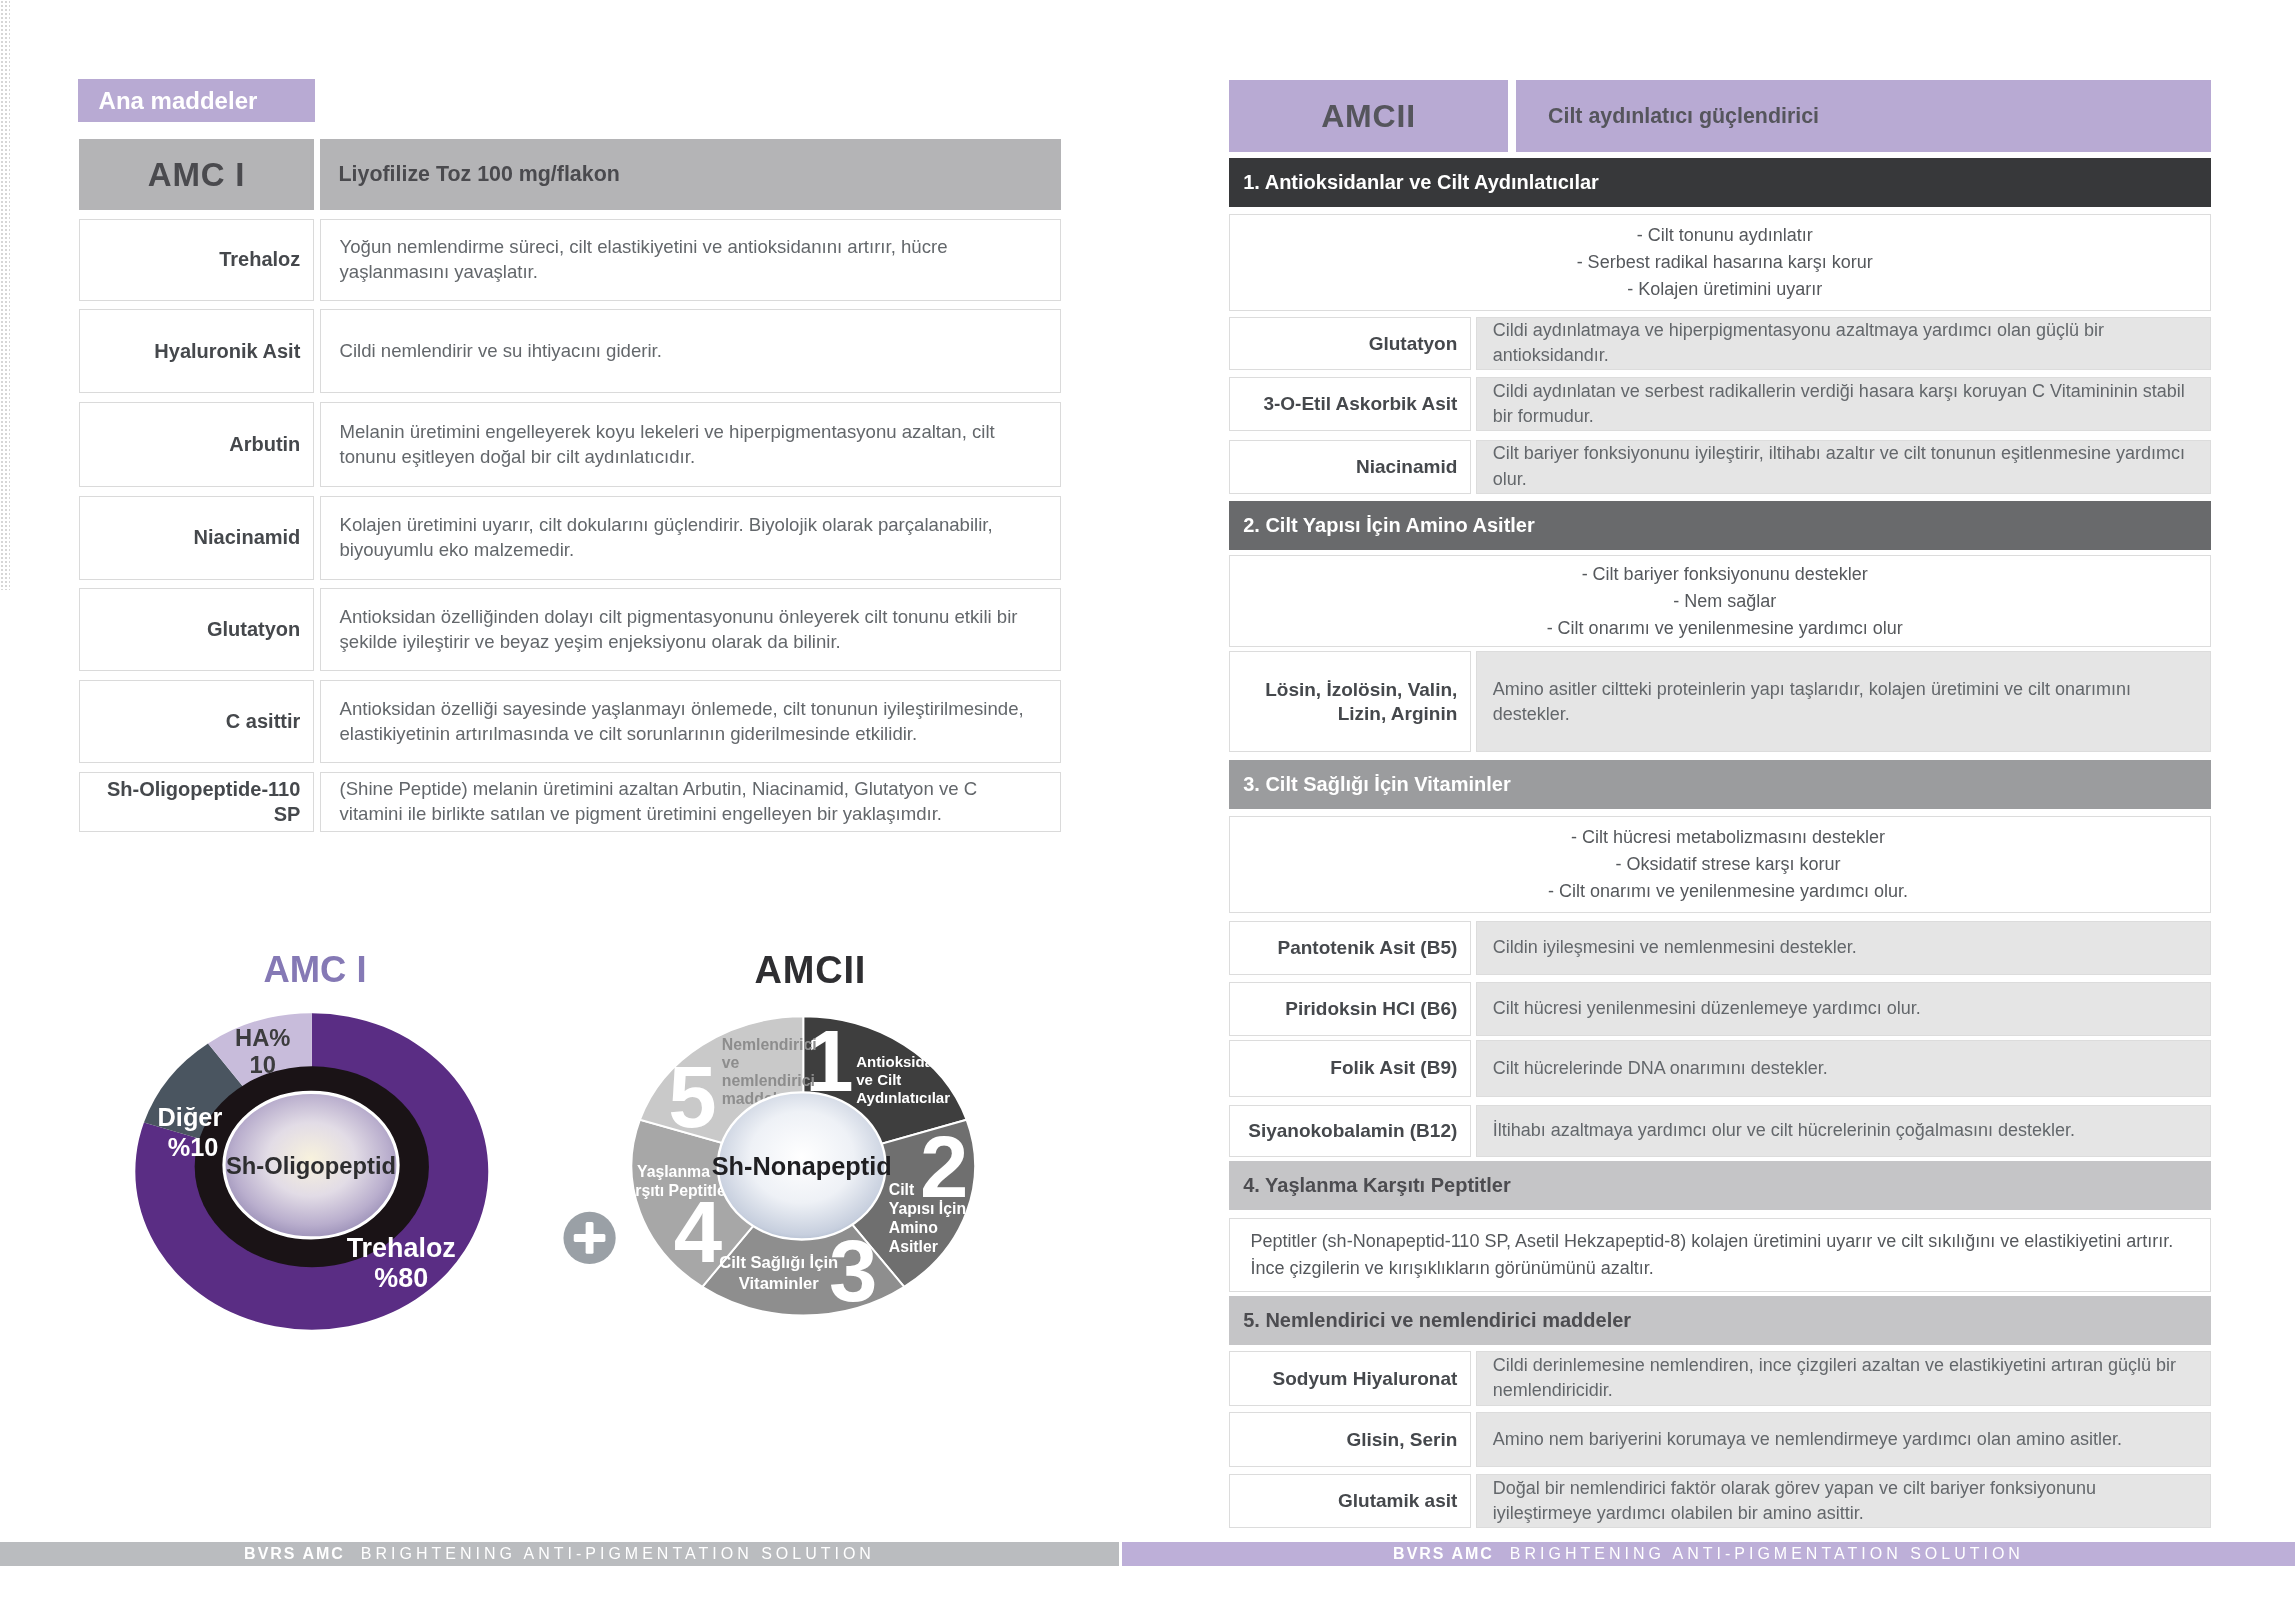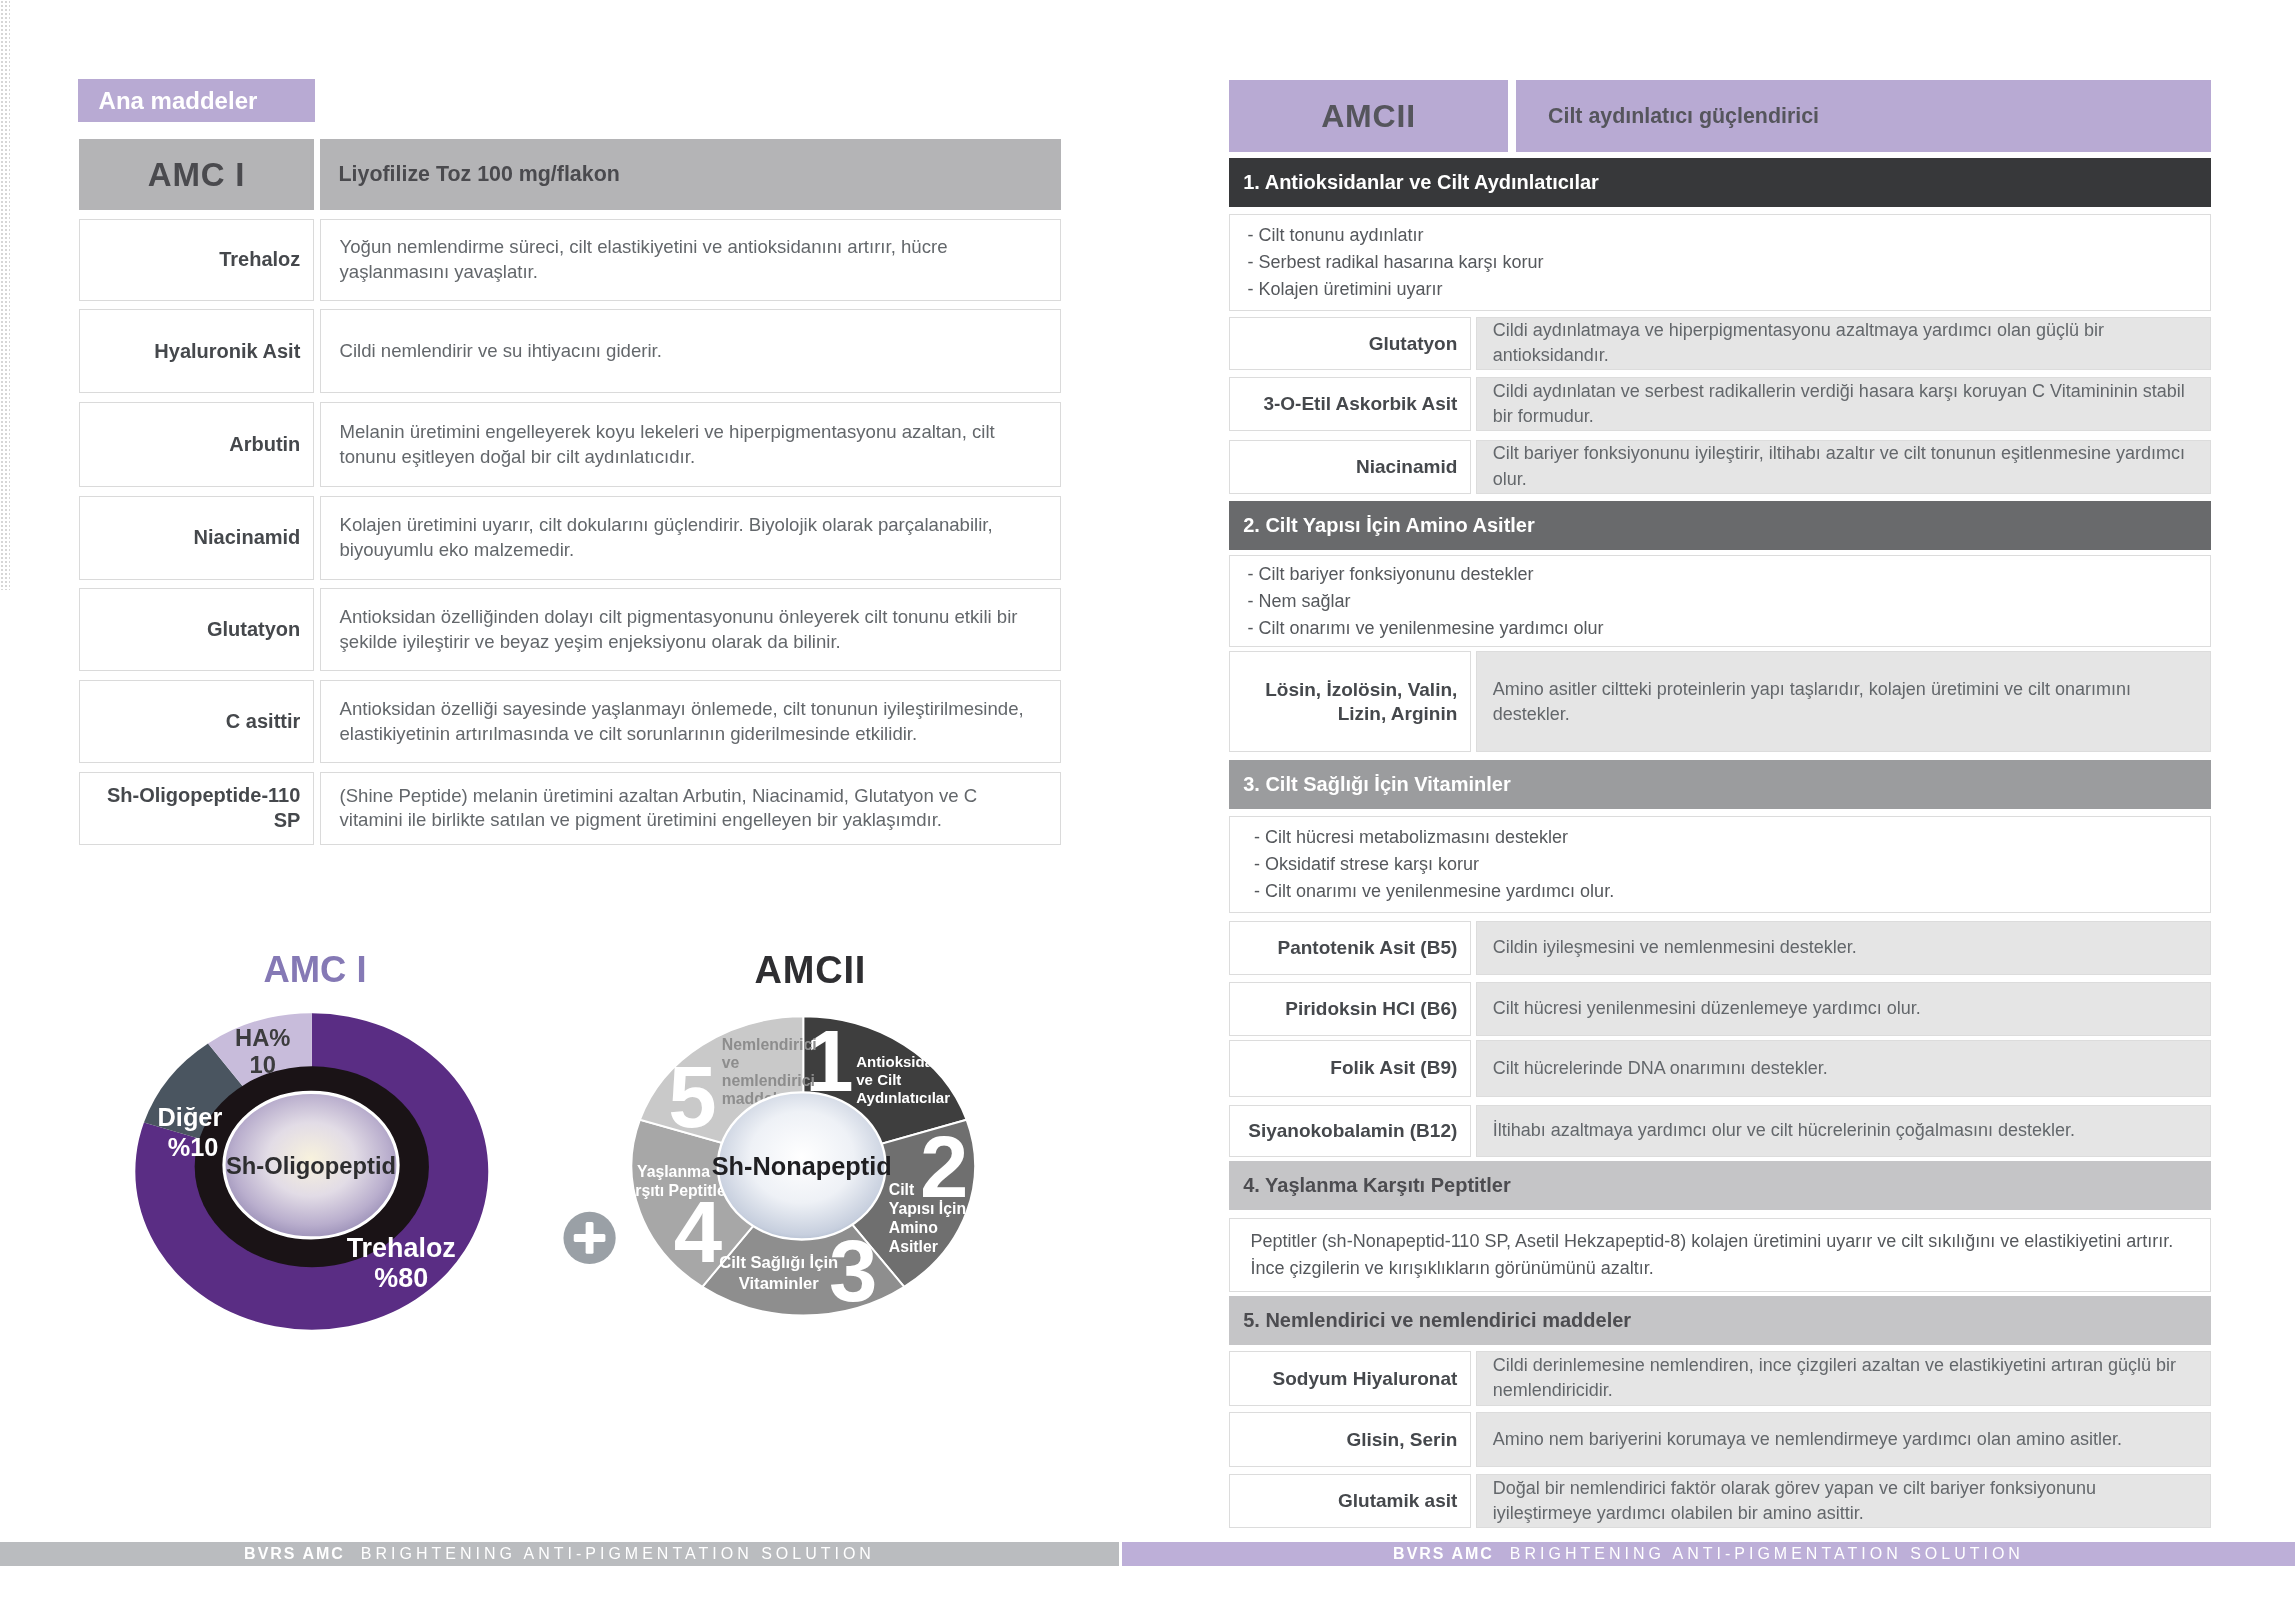--- a/index.html
+++ b/index.html
@@ -33,21 +33,21 @@
   .hdrR .s{flex:1;background:#b8aad3;display:flex;align-items:center;padding-left:32px;
     font-weight:bold;font-size:21.4px;color:#55555c;box-sizing:border-box;}
   .secbar{height:49px;flex:none;display:flex;align-items:center;padding-left:14.2px;
     font-weight:bold;font-size:20px;color:#fff;box-sizing:border-box;}
   .sb1{background:#37383a;margin-bottom:6.3px;}
   .sb2{background:#696a6c;margin-bottom:5.5px;}
   .sb3{background:#9b9c9e;margin-bottom:6.3px;}
   .sb4{background:#c5c5c7;color:#4c4c50;margin-bottom:8px;}
   .sb5{background:#c5c5c7;color:#4c4c50;margin-bottom:6.3px;}
   .bbox{border:1.6px solid #dcdcdc;box-sizing:border-box;display:flex;flex-direction:column;
-    justify-content:center;color:#55585c;font-size:18px;line-height:1.5;padding:6.3px 8px 6.3px 17.4px;flex:none;}
+    justify-content:center;color:#55585c;font-size:18px;line-height:1.5;padding:6.3px 8px 6.3px 17.4px;flex:none;align-items:center;}
   .rrow{display:flex;gap:4.7px;flex:none;}
   .rrow .lbl{width:242px;flex:none;box-sizing:border-box;background:#fff;border:1.6px solid #dcdcdc;
     display:flex;align-items:center;justify-content:flex-end;text-align:right;
     padding:3.2px 12.7px;font-weight:bold;color:#45484c;font-size:19px;line-height:1.25;}
   .rrow .dsc{flex:1;box-sizing:border-box;background:#e5e5e5;border:1.6px solid #dcdcdc;
     display:flex;align-items:center;padding:3.2px 16px;color:#63676b;font-size:18px;line-height:1.4;}
   .pep{border:1.6px solid #dcdcdc;box-sizing:border-box;display:flex;align-items:center;
     padding:3.2px 20.6px;font-size:18px;color:#55585c;line-height:1.5;flex:none;}
   
   .footL,.footR{position:absolute;top:1542px;height:24px;display:flex;align-items:center;
@@ -92,21 +92,21 @@
       <div class="dsc">Kolajen üretimini uyarır, cilt dokularını güçlendirir. Biyolojik olarak parçalanabilir, biyouyumlu eko malzemedir.</div>
     </div>
     <div class="trow" style="height:83px">
       <div class="lbl">Glutatyon</div>
       <div class="dsc">Antioksidan özelliğinden dolayı cilt pigmentasyonunu önleyerek cilt tonunu etkili bir şekilde iyileştirir ve beyaz yeşim enjeksiyonu olarak da bilinir.</div>
     </div>
     <div class="trow" style="height:83px">
       <div class="lbl">C asittir</div>
       <div class="dsc">Antioksidan özelliği sayesinde yaşlanmayı önlemede, cilt tonunun iyileştirilmesinde, elastikiyetinin artırılmasında ve cilt sorunlarının giderilmesinde etkilidir.</div>
     </div>
-    <div class="trow" style="height:73px">
+    <div class="trow" style="height:60px">
       <div class="lbl">Sh-Oligopeptide-110 SP</div>
       <div class="dsc">(Shine Peptide) melanin üretimini azaltan Arbutin, Niacinamid, Glutatyon ve C vitamini ile birlikte satılan ve pigment üretimini engelleyen bir yaklaşımdır.</div>
     </div>
   </div>
 
   <svg class="charts" viewBox="0 0 2900 2044">
     <defs>
       <radialGradient id="g1" cx="50%" cy="46%" r="60%">
         <stop offset="0%" stop-color="#f8f2dd"></stop>
         <stop offset="42%" stop-color="#e2dce6"></stop>

